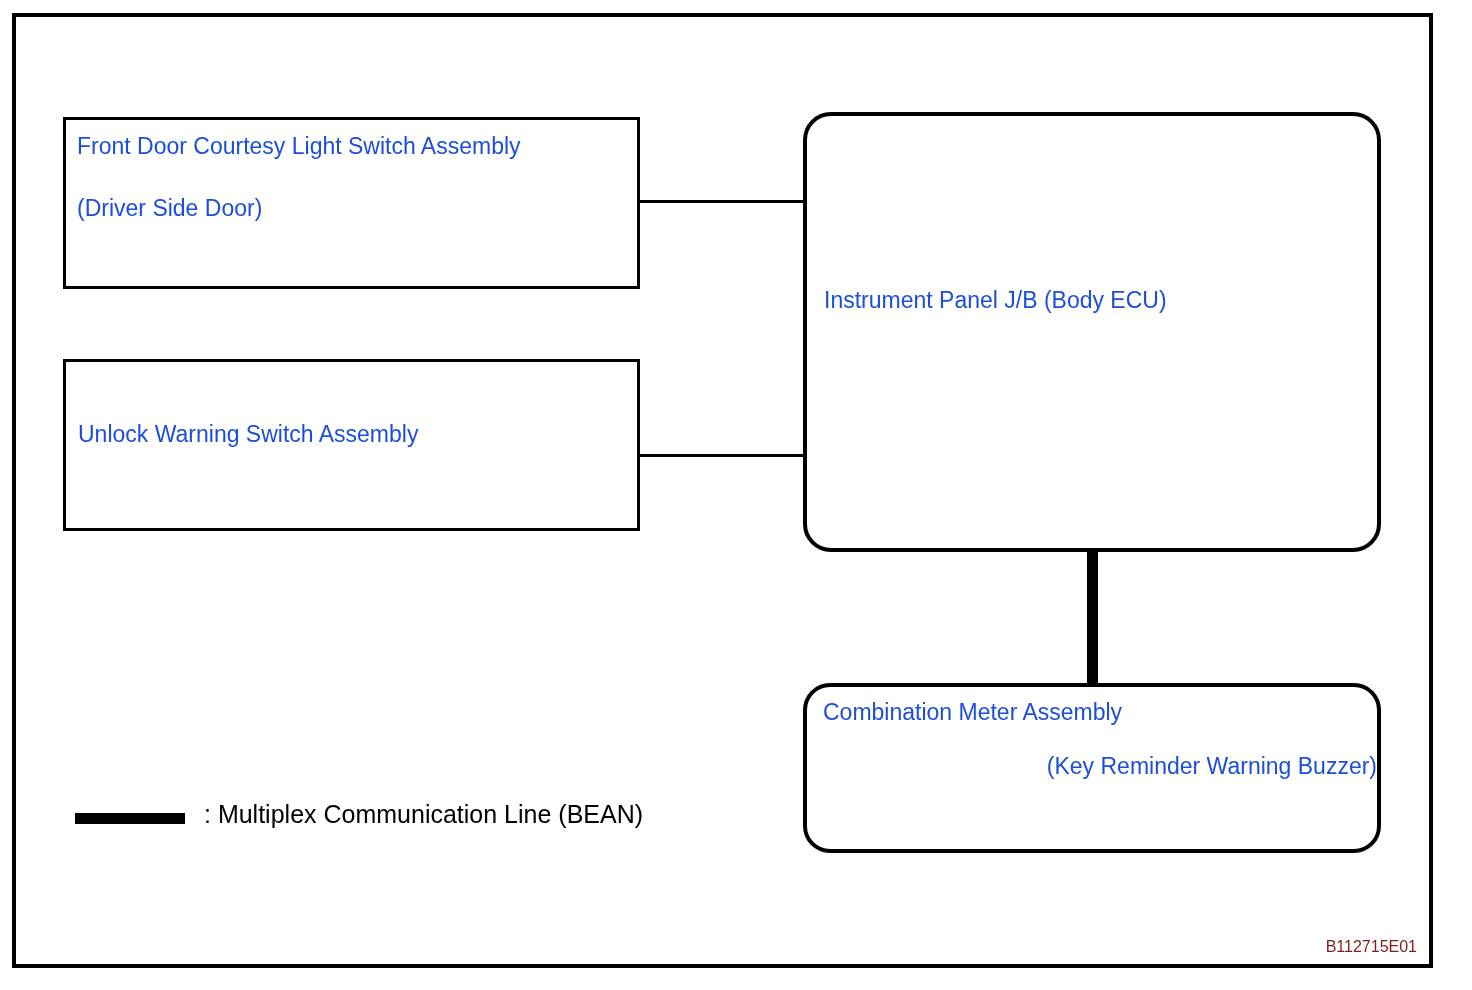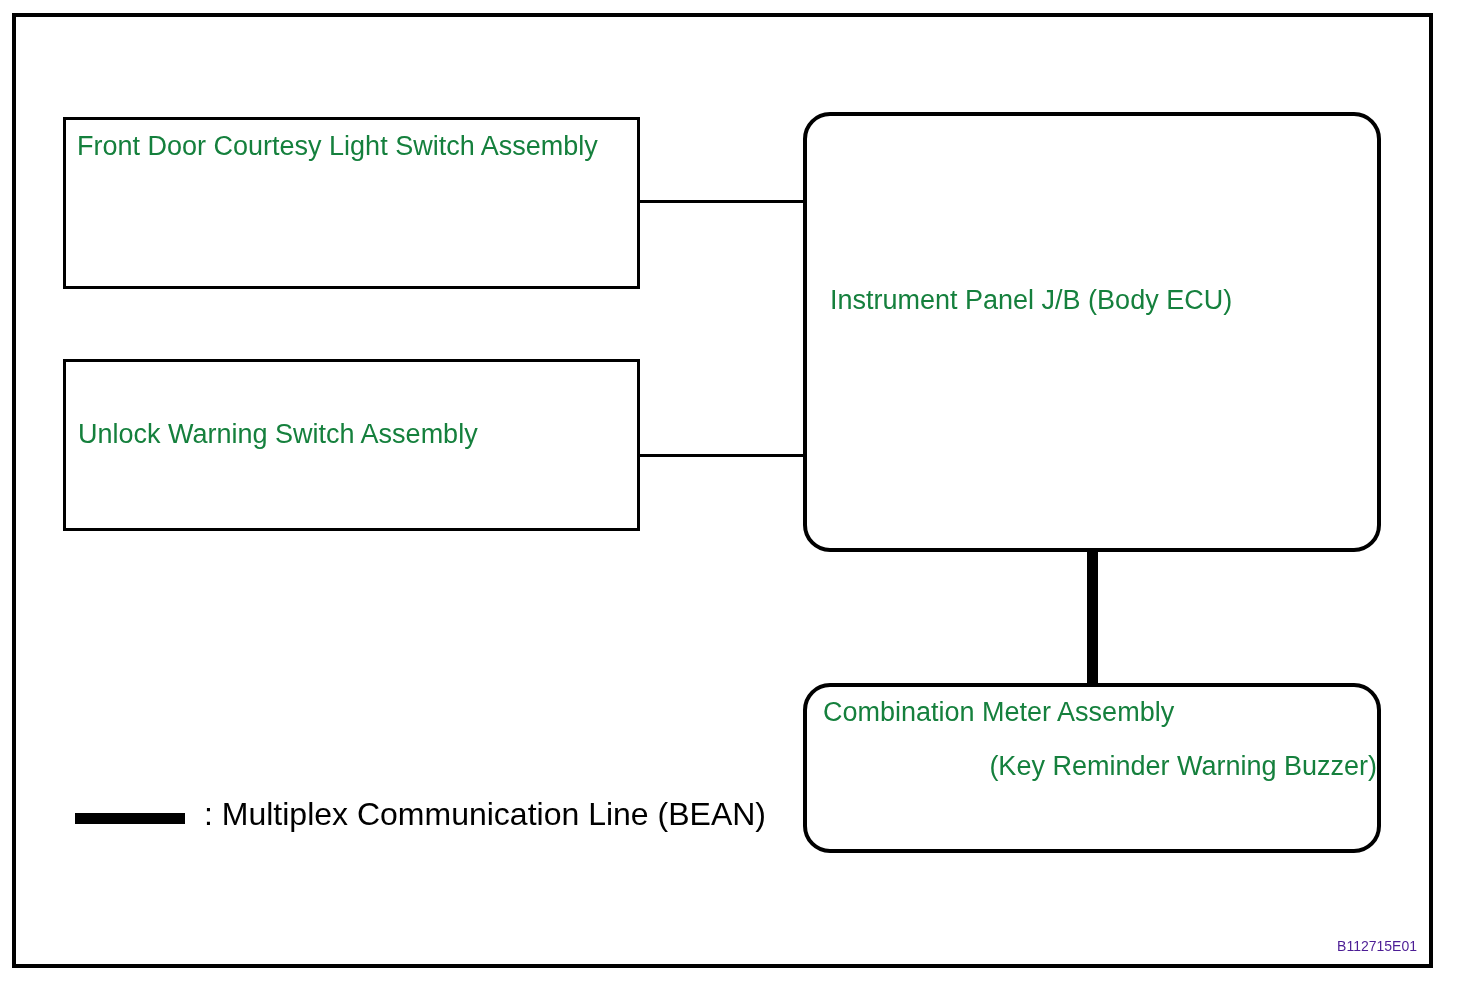--- a/index.html
+++ b/index.html
@@ -16,35 +16,35 @@
     position: absolute;
     left: 12px; top: 13px;
     width: 1421px; height: 955px;
     border: 4px solid #000000;
     background: #ffffff;
   }
 
   .node {
     position: absolute;
     background: #ffffff;
-    font-size: 27px;
+    font-size: 23px;
     line-height: 29px;
-    color: #15803d;
+    color: #1d4ed8;
   }
   .rect-node { border: 3px solid #000000; }
   .round-node { border: 4px solid #000000; border-radius: 27px; }
 
   #box-front-door { left: 63px; top: 117px; width: 577px; height: 172px; padding-left: 11px; }
   #box-front-door .l1 { margin-top: 12px; }
   #box-front-door .l2 { margin-top: 33px; }
 
   #box-unlock { left: 63px; top: 359px; width: 577px; height: 172px; padding-left: 12px; }
   #box-unlock .l1 { margin-top: 58px; }
 
-  #box-ipjb { left: 803px; top: 112px; width: 578px; height: 440px; padding-left: 23px; }
+  #box-ipjb { left: 803px; top: 112px; width: 578px; height: 440px; padding-left: 17px; border-radius: 28px; }
   #box-ipjb .l1 { margin-top: 170px; }
 
   #box-combo { left: 803px; top: 683px; width: 578px; height: 170px; padding-left: 16px; }
   #box-combo .l1 { margin-top: 11px; }
   #box-combo .l2 { margin-top: 25px; text-align: right; }
 
   .hline {
     position: absolute;
     height: 3px;
     background: #000000;
@@ -65,48 +65,49 @@
     display: flex;
     align-items: center;
   }
   .legend-swatch {
     width: 110px; height: 11px;
     background: #000000;
     margin-top: 8px;
   }
   .legend-label {
     margin-left: 19px;
-    font-size: 32px;
+    font-size: 25px;
     line-height: 37px;
     white-space: nowrap;
   }
 
   .figure-code {
     position: absolute;
     left: 1297px; top: 938px;
     width: 120px;
     text-align: right;
-    font-size: 14px;
-    color: #4c1d95;
+    font-size: 16px;
+    color: #7f1d1d;
   }
 </style>
 </head>
 <body>
 
 <div class="stage">
 
   <div class="frame"></div>
 
   <div class="hline" id="connector-front-door"></div>
   <div class="hline" id="connector-unlock"></div>
 
   <div id="bean-line"></div>
 
   <div class="node rect-node" id="box-front-door">
     <div class="l1">Front Door Courtesy Light Switch Assembly</div>
+    <div class="l2">(Driver Side Door)</div>
   </div>
 
   <div class="node rect-node" id="box-unlock">
     <div class="l1">Unlock Warning Switch Assembly</div>
   </div>
 
   <div class="node round-node" id="box-ipjb">
     <div class="l1">Instrument Panel J/B (Body ECU)</div>
   </div>
 

